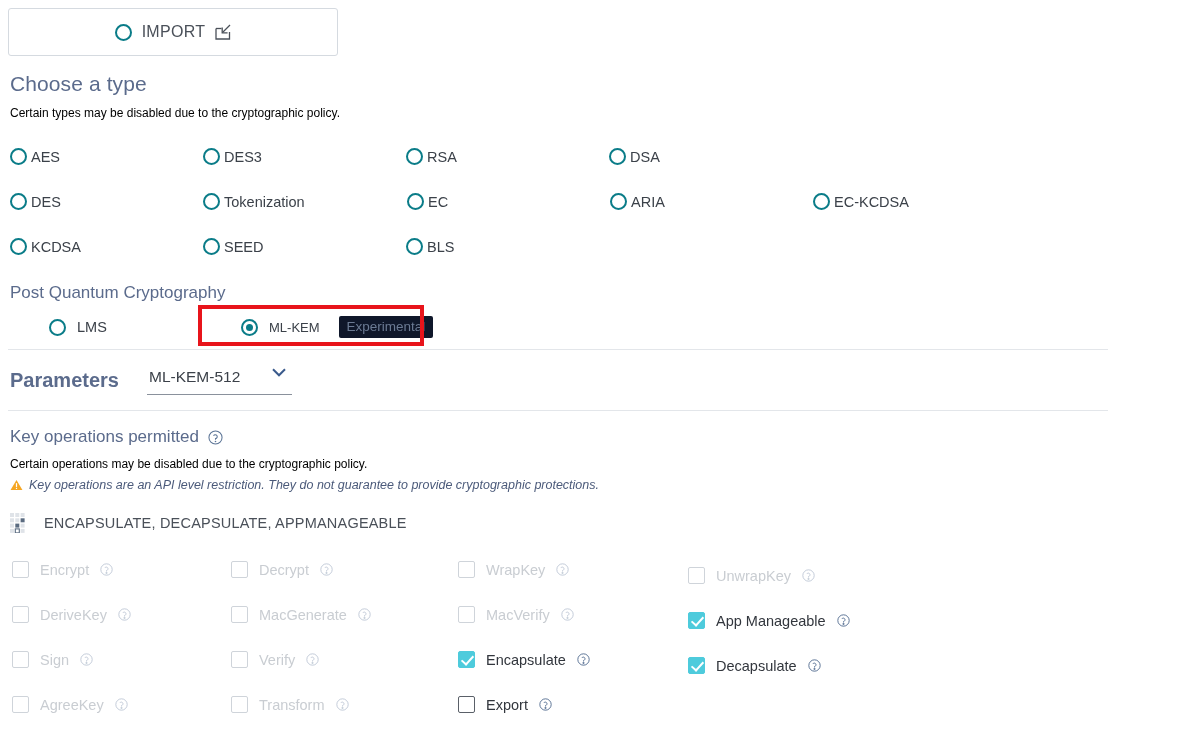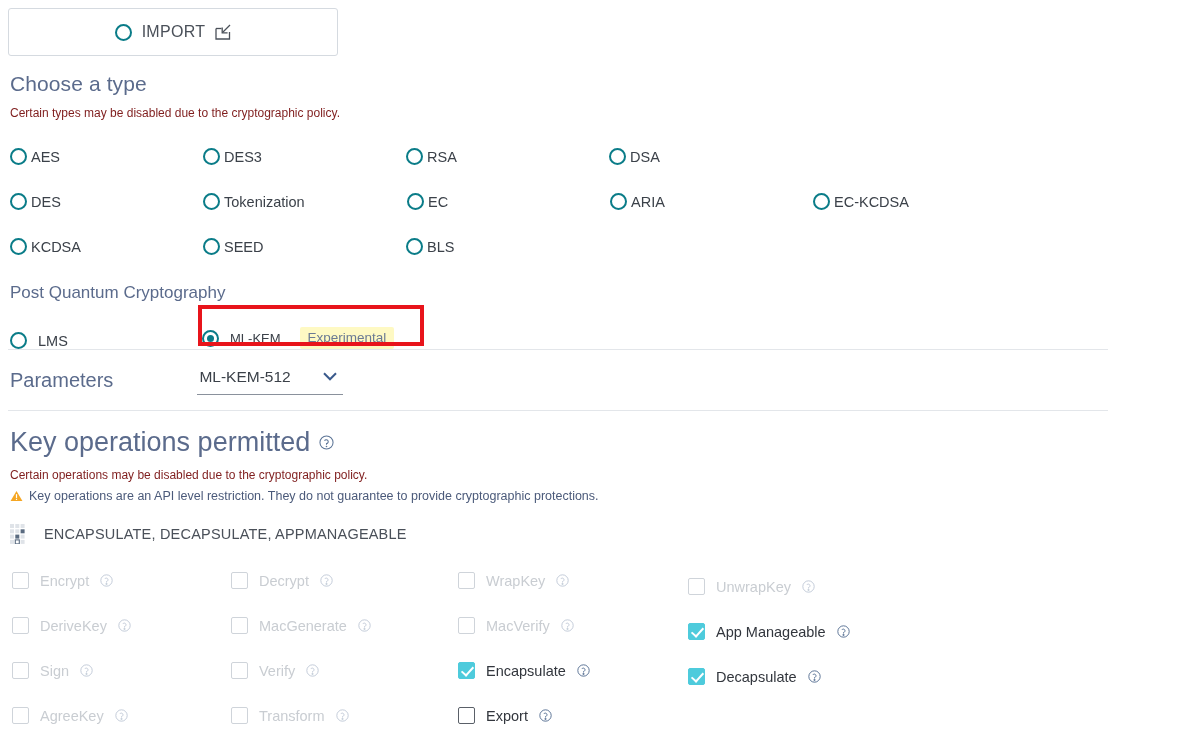--- a/index.html
+++ b/index.html
@@ -68,21 +68,21 @@
   
   .section-title {
     font-size: 21px;
     color: #5b6b8c;
     font-weight: 400;
     margin: 16px 0 0 10px;
     letter-spacing: .1px;
   }
   .section-sub {
     font-size: 12px;
-    color: #7f1d1d;
+    color: #000000;
     margin: 10px 0 0 10px;
   }
   .sub-title {
     font-size: 17px;
     color: #5b6b8c;
     font-weight: 400;
     margin: 14px 0 0 10px;
   }
 
   
@@ -105,31 +105,31 @@
   .type-item .lbl {
     font-size: 14.5px;
     color: #3b4149;
   }
   .c0 { width: 203px; padding-left: 10px; }
   .c1 { width: 203px; }
   .c2 { width: 204px; }
   .c3 { width: 203px; }
   .c4 { width: 203px; }
 
-  .pqc-row { display: flex; height: 44px; align-items: flex-end; margin-top: 2px; }
+  .pqc-row { display: flex; height: 44px; align-items: center; margin-top: 2px; margin-left: 39px; }
   .pqc-lms { width: 190px; padding-left: 10px; display: flex; align-items: center; gap: 11px; cursor: pointer; }
   .pqc-mlkem {
     display: flex;
     align-items: center;
     gap: 11px;
     cursor: pointer;
     padding-left: 12px;
   }
   .badge {
-    background: #fef9c3;
+    background: #0f172a;
     color: #6b7a93;
     font-size: 13.5px;
     padding: 3px 8px 4px 8px;
     border-radius: 2px;
     margin-left: 8px;
   }
   .highlight-box {
     position: absolute;
     left: 198px;
     top: 305px;
@@ -151,55 +151,54 @@
   .params-row {
     display: flex;
     align-items: center;
     height: 60px;
     padding-left: 10px;
     gap: 0px;
   }
   .params-label {
     font-size: 20px;
     color: #5b6b8c;
-    font-weight: 400;
-    margin-right: 36px;
+    font-weight: 700;
+    margin-right: 28px;
   }
   .select-box {
     display: inline-flex;
-    align-items: center;
     gap: 32px;
     border-bottom: 1px solid #8a919c;
     padding: 2px 6px 8px 2px;
     min-width: 140px;
     cursor: pointer;
-    margin-left: 48px;
   }
   .select-value {
     font-size: 15.5px;
     color: #3b4149;
   }
   .chev { width: 14px; height: 9px; flex: none; }
 
   
   .keyops-head {
     display: flex;
     align-items: center;
     gap: 9px;
     margin: 16px 0 0 10px;
   }
-  .keyops-head .t { font-size: 27px; color: #5b6b8c; font-weight: 400; }
+  .keyops-head .t { font-size: 17px; color: #5b6b8c; font-weight: 400; }
   .help { width: 15px; height: 15px; flex: none; cursor: pointer; }
   .help.small { width: 13px; height: 13px; }
 
   .warn-line {
     display: flex;
     align-items: center;
     gap: 6px;
     margin: 7px 0 0 10px;
+    font-style: italic;
   }
   .warn-line .txt { font-size: 12.5px; color: #4b5a7a; }
   .tri { width: 13px; height: 12px; flex: none; }
 
   .perm-summary {
     display: flex;
     align-items: center;
     gap: 14px;
     margin: 21px 0 0 10px;
   }

